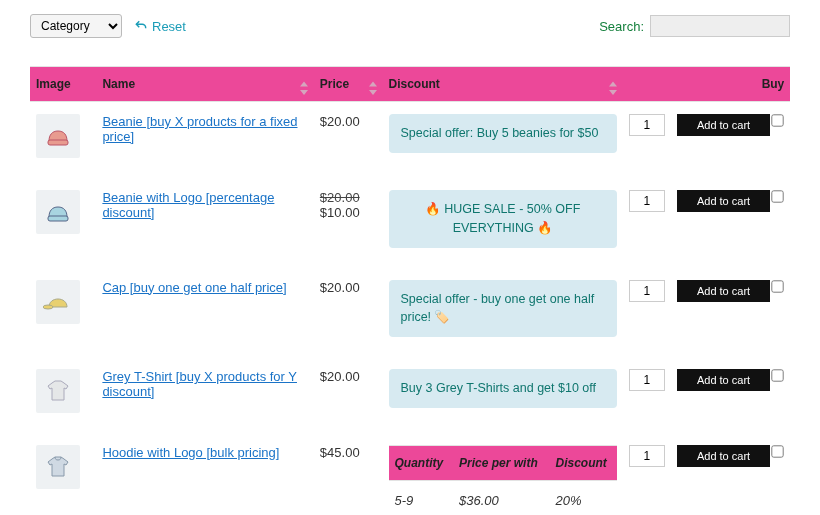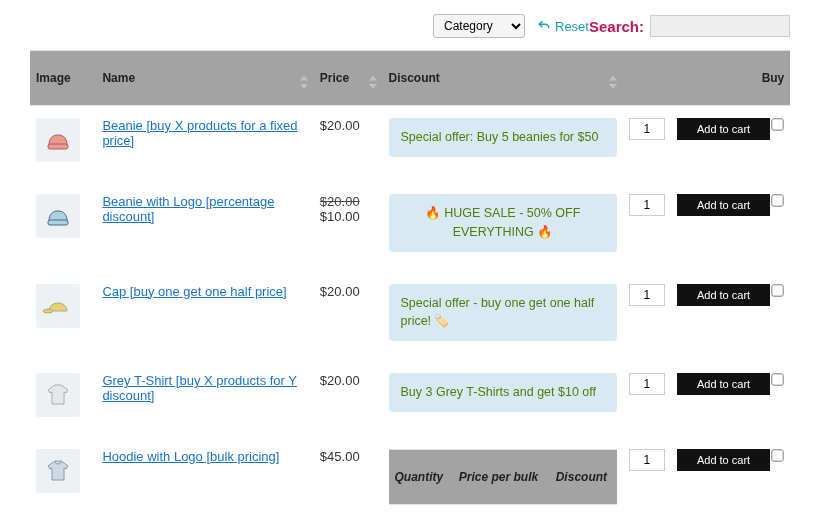--- a/index.html
+++ b/index.html
@@ -9,63 +9,63 @@
     color: #333;
     background: #fff;
     width: 820px;
     height: 515px;
     overflow: hidden;
     padding: 14px 30px 0 30px;
   }
   .toolbar {
     display: flex;
     align-items: center;
-    justify-content: flex-end;
-    margin-bottom: 12px;
+    justify-content: space-between;
+    margin-bottom: 28px;
   }
   .toolbar-left { display: flex; align-items: center; gap: 12px; }
   .category-select {
     font-size: 12px;
     padding: 3px 6px;
     border: 1px solid #bbb;
     border-radius: 3px;
     background: #f5f5f5;
     min-width: 92px;
   }
   .reset-link {
     color: #1a9cb7;
     font-size: 13px;
     cursor: pointer;
     display: flex;
     align-items: center;
     gap: 4px;
   }
   .reset-link svg { width: 14px; height: 14px; }
   .toolbar-right { display: flex; align-items: center; gap: 6px; }
-  .search-label { font-size: 15px; color: #be185d; font-weight: bold; }
+  .search-label { font-size: 13px; color: #15803d; }
   .search-input {
     border: 1px solid #ccc;
     background: #eee;
     height: 22px;
     width: 140px;
     padding: 2px 6px;
     font-size: 12px;
   }
   table.products {
     width: 100%;
     border-collapse: collapse;
     table-layout: fixed;
   }
   table.products thead th {
     text-align: left;
     font-size: 12px;
     font-weight: 700;
     color: #222;
-    padding: 20px 6px;
-    background: #a3a3a3;
+    padding: 10px 6px;
+    background: #ec4899;
     border-top: 1px solid #e3e3e3;
     border-bottom: 1px solid #e3e3e3;
     position: relative;
   }
   th.sorter::after {
     content: "";
     position: absolute;
     right: 6px;
     top: 50%;
     transform: translateY(-50%);
@@ -104,21 +104,21 @@
     background: #eef1f3;
     display: flex; align-items: center; justify-content: center;
     border-radius: 2px;
   }
   .thumb svg { width: 30px; height: 30px; }
   .pname { color: #1a73c7; text-decoration: underline; }
   .strike { text-decoration: line-through; color: #444; display: block; }
   .price-new { display: block; }
   .offer-box {
     background: #d7eaf1;
-    color: #4d7c0f;
+    color: #0f766e;
     border-radius: 4px;
     padding: 10px 12px;
     font-size: 12.5px;
     line-height: 1.5;
   }
   .offer-box.center { text-align: center; }
   .qty-input {
     width: 36px;
     height: 22px;
     border: 1px solid #ccc;
@@ -281,21 +281,21 @@
         </td>
         <td><a class="pname">Hoodie with Logo [bulk pricing]</a></td>
         <td>
           <span class="price-new">$45.00</span>
         </td>
         <td>
           <table class="bulk-table">
             <thead>
               <tr>
       <th>Quantity</th>
-      <th>Price per bulk</th>
+      <th>Price per with</th>
       <th>Discount</th>
               </tr>
             </thead>
             <tbody>
               <tr>
         <td>5-9</td>
         <td>$36.00</td>
         <td>20%</td>
               </tr>
             </tbody>

